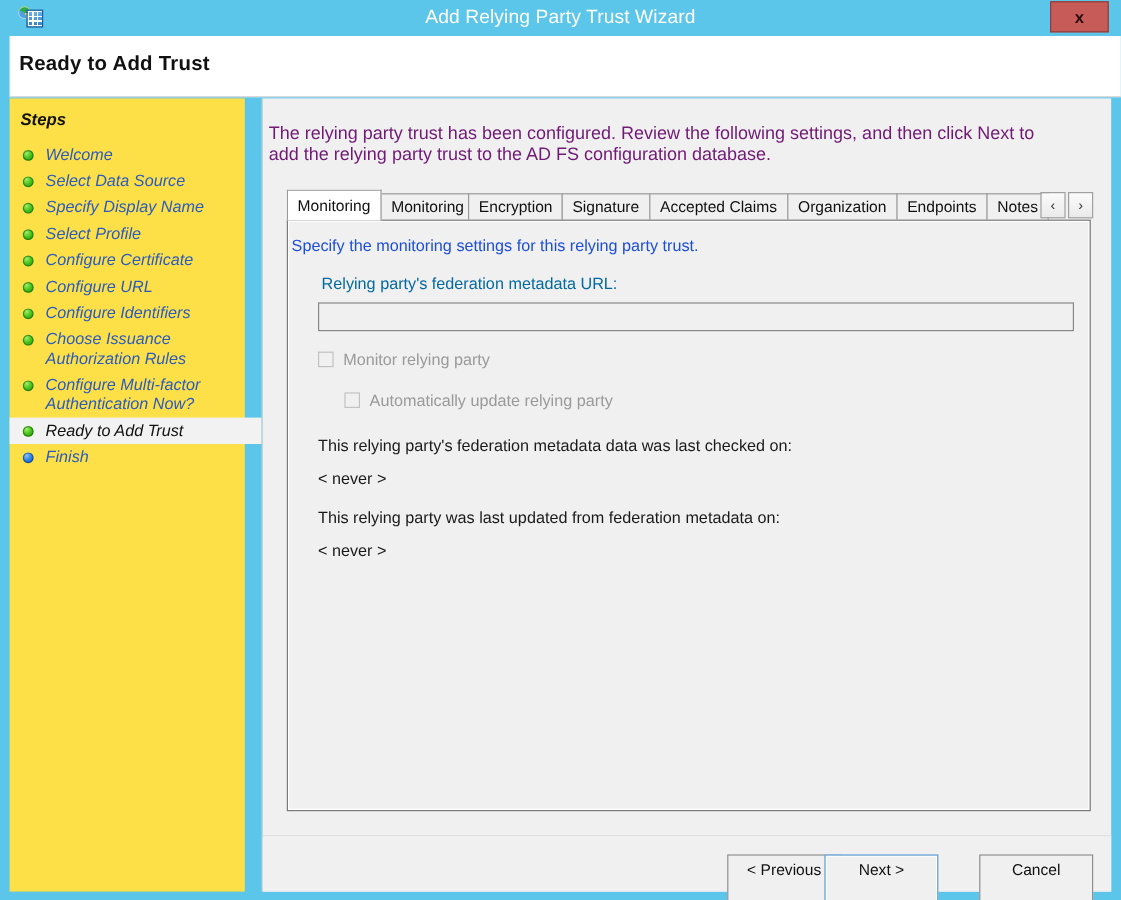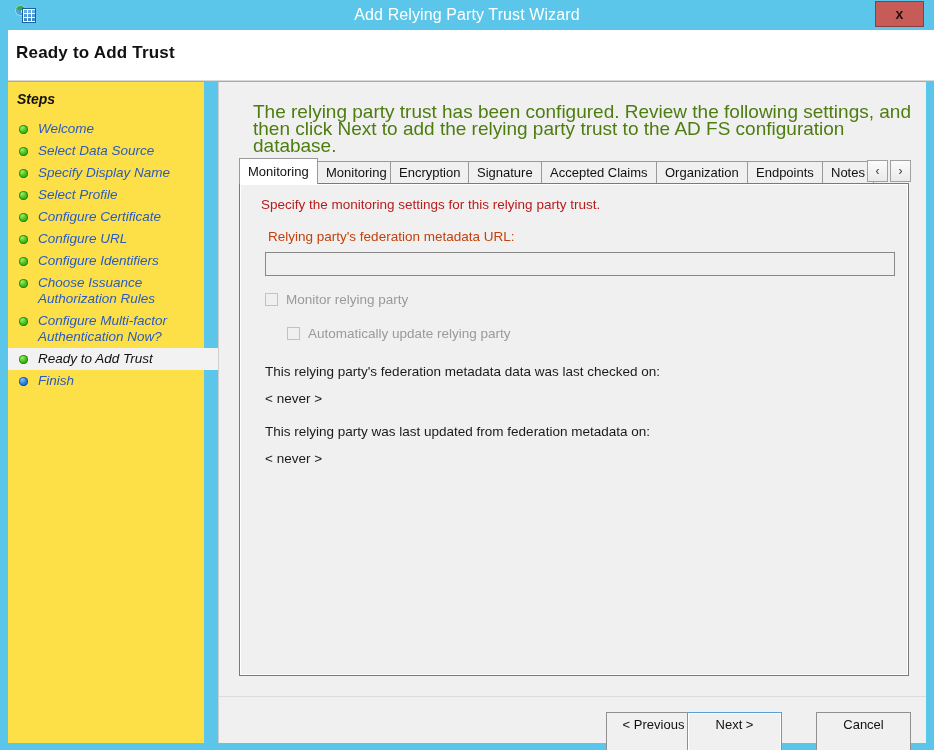--- a/index.html
+++ b/index.html
@@ -130,24 +130,24 @@
   }
   .step .bullet.blue {
     background: radial-gradient(circle at 33% 28%, #88c4ff 0%, #2f7fe0 48%, #1356b0 100%);
     box-shadow: inset 0 0 0 1px rgba(10,50,110,.55);
   }
   .step .label { display: block; }
 
   
   #intro {
     position: absolute;
-    left: 34px; top: 21px;
+    left: 5px; top: 21px;
     width: 664px;
-    font-size: 19px;
-    color: #4d7c0f;
+    font-size: 15px;
+    color: #701a75;
     line-height: 17px;
   }
 
   
   #tabctl {
     position: absolute;
     left: 20px; top: 76px;
     width: 674px; height: 518px;
   }
   #tabstrip {
@@ -197,29 +197,29 @@
     left: 0; top: 25px;
     width: 670px; height: 493px;
     background: #f0f0f0;
     border: 1px solid #7a7a7a;
     box-shadow: inset 0 0 0 1px #ffffff;
   }
 
   
   #tp-heading {
     position: absolute;
-    left: 21px; top: 13px;
+    left: 3px; top: 13px;
     font-size: 13.5px;
-    color: #b91c1c;
+    color: #1d4ed8;
   }
   #url-label {
     position: absolute;
     left: 28px; top: 45px;
     font-size: 13.5px;
-    color: #c2410c;
+    color: #0369a1;
   }
   #url-input {
     position: absolute;
     left: 25px; top: 68px;
     width: 630px; height: 24px;
     background: #f0f0f0;
     border: 1px solid #888888;
     font-family: "Liberation Sans", sans-serif;
     font-size: 13px;
     color: #6d6d6d;

